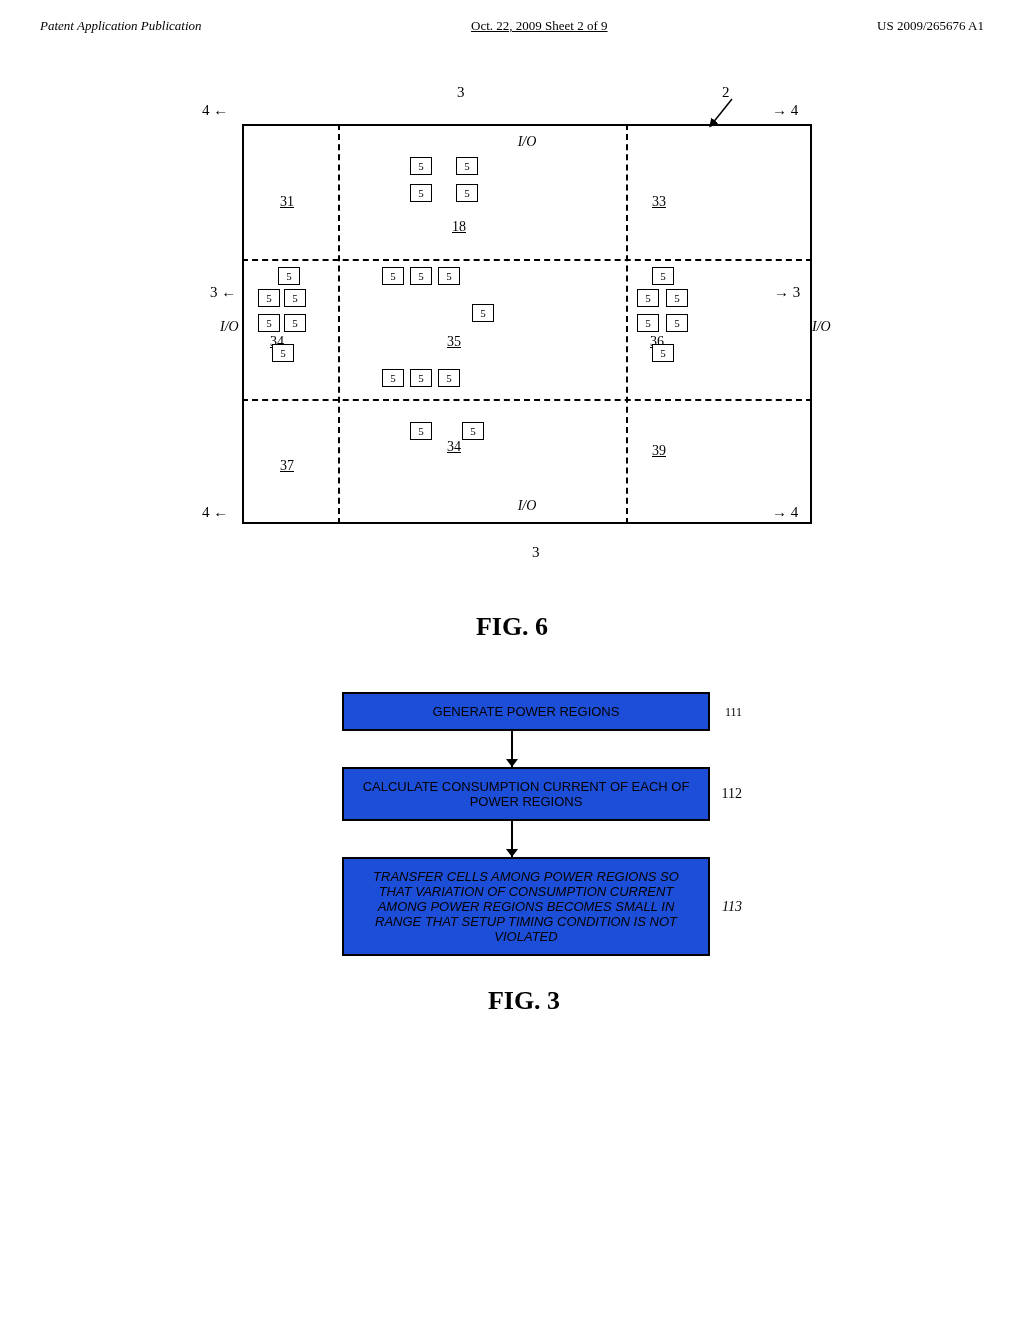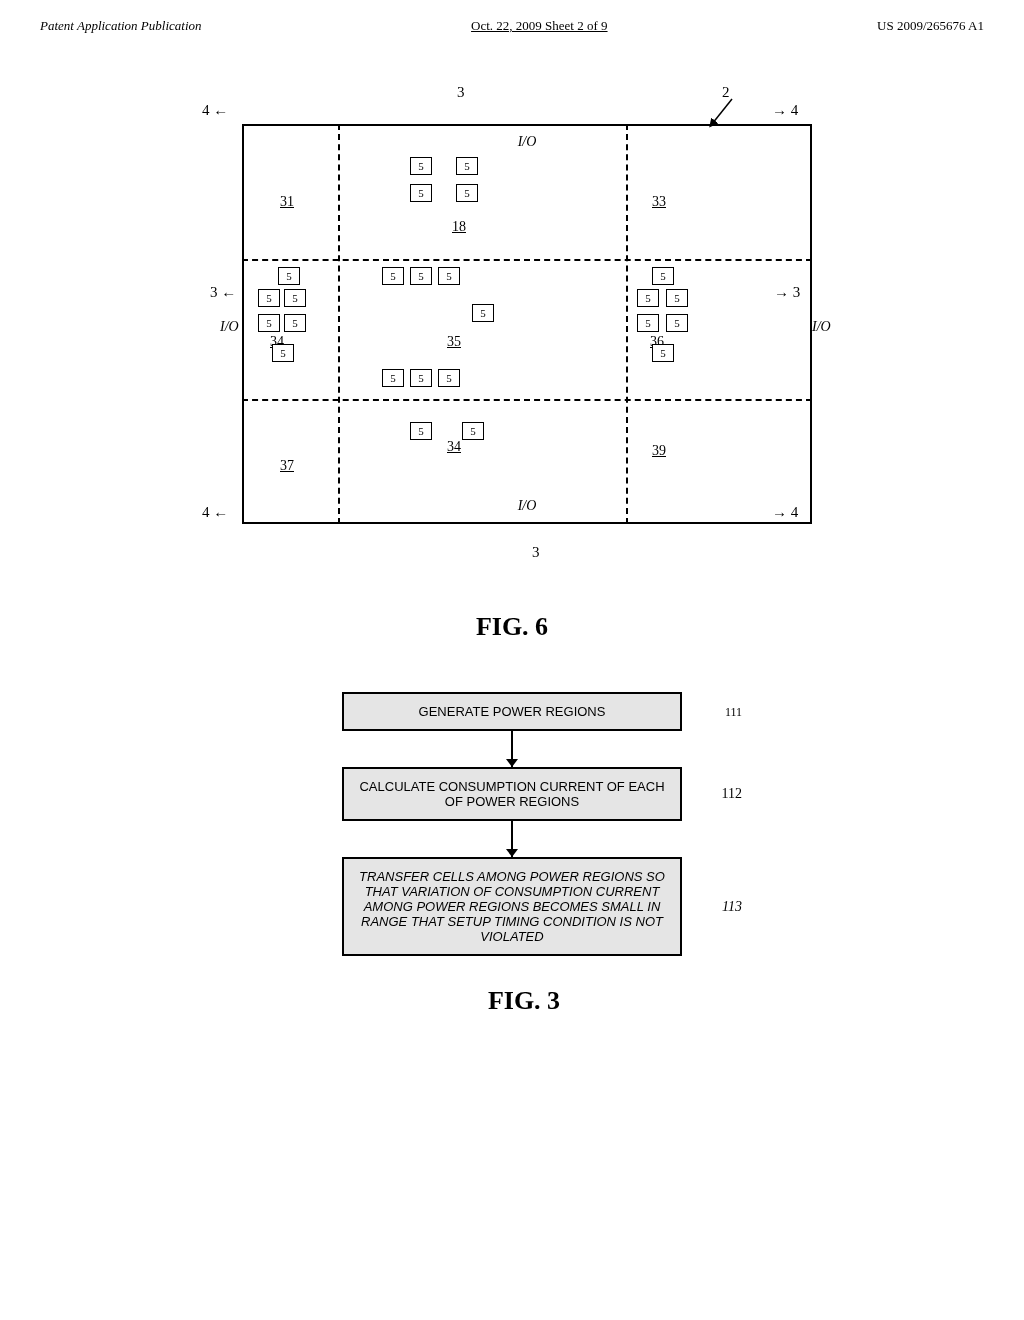--- a/index.html
+++ b/index.html
@@ -127,26 +127,26 @@
     .flowchart {
       display: flex;
       flex-direction: column;
       align-items: center;
       gap: 0;
       padding-top: 10px;
     }
 
     .flow-box {
       border: 2px solid #000;
-      width: 340px;
+      width: 368px;
       padding: 10px 14px;
       text-align: center;
       font-size: 13px;
       font-family: Arial, sans-serif;
-      background: #e5e5e5;
+      background: #1d4ed8;
       position: relative;
     }
 
     .flow-arrow {
       width: 2px;
       height: 36px;
       background: #000;
       position: relative;
       margin: 0 auto;
     }

